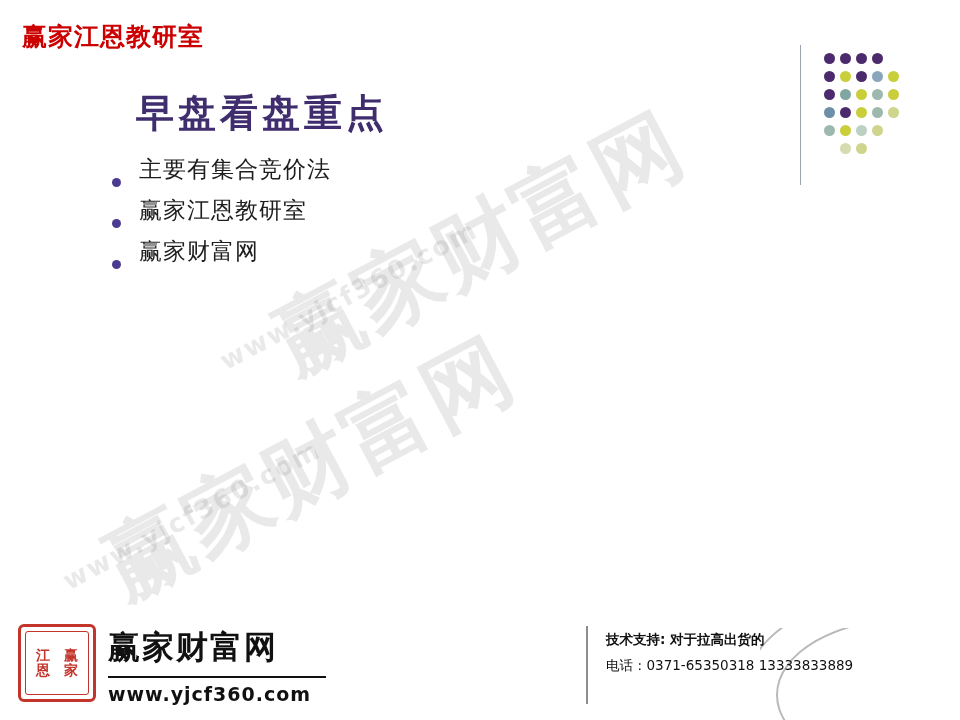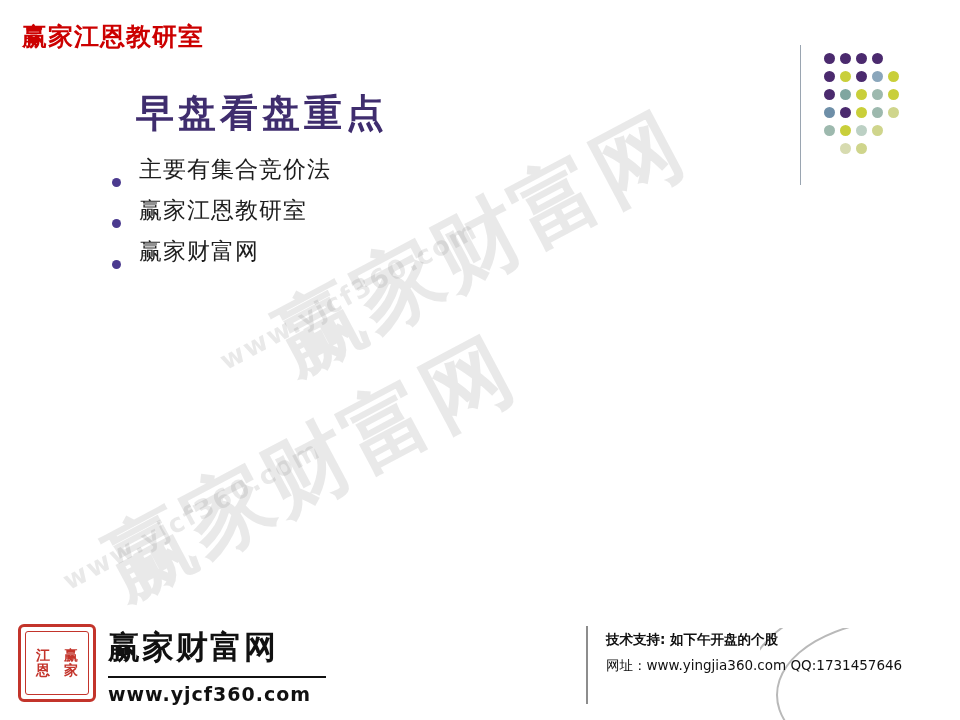--- a/index.html
+++ b/index.html
@@ -322,18 +322,18 @@
       </div>
     </div>
 
     <div class="footer-brand">
       <div class="fb-name">赢家财富网</div>
       <div class="fb-rule"></div>
       <div class="fb-url">www.yjcf360.com</div>
     </div>
 
     <div class="footer-info">
-      <div class="fi-line bold">技术支持: 如下午开盘的个股</div>
-      <div class="fi-line">网址：www.yingjia360.com  QQ:1731457646</div>
+      <div class="fi-line bold">技术支持: 对于拉高出货的</div>
+      <div class="fi-line">电话：0371-65350318  13333833889</div>
     </div>
   </div>
 
 </div>
 
 </body></html>

